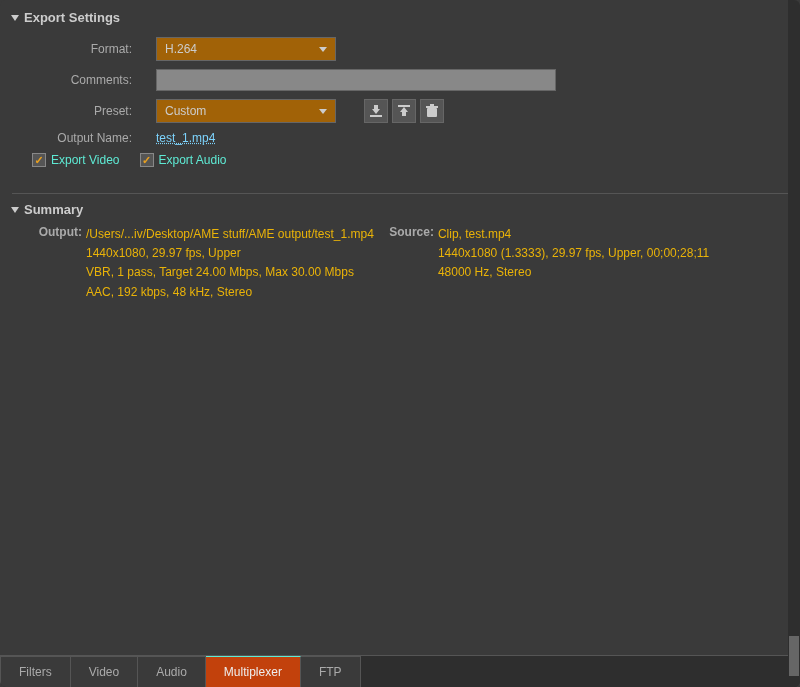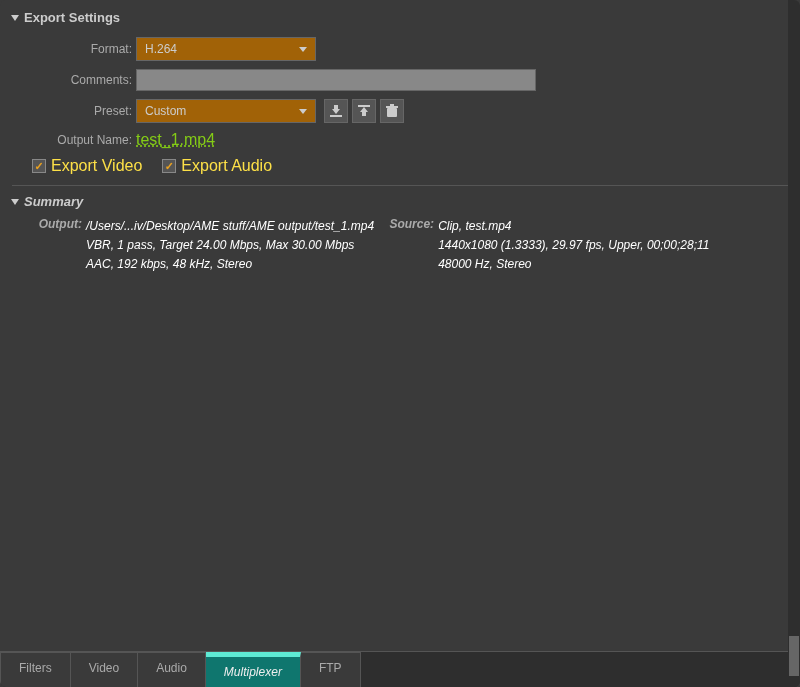--- a/index.html
+++ b/index.html
@@ -60,21 +60,21 @@
     .form-rows {
       display: flex;
       flex-direction: column;
       gap: 8px;
       padding-left: 20px;
     }
 
     .form-row {
       display: flex;
       align-items: center;
-      gap: 4px;
+      gap: 24px;
     }
 
     .form-label {
       color: #aaaaaa;
       text-align: right;
       min-width: 100px;
       font-size: 12px;
     }
 
     .dropdown-container {
@@ -110,23 +110,23 @@
       background: #888888;
       border: 1px solid #666666;
       color: #cccccc;
       padding: 4px 8px;
       font-size: 12px;
       width: 400px;
       height: 22px;
     }
 
     .output-name-link {
-      color: #84cc16;
+      color: #7dd3fc;
       text-decoration: underline dotted;
-      font-size: 16px;
+      font-size: 12px;
       cursor: pointer;
     }
 
     .checkbox-row {
       display: flex;
       align-items: center;
       gap: 20px;
       padding-left: 20px;
       margin-top: 8px;
       margin-bottom: 8px;
@@ -149,28 +149,27 @@
       justify-content: center;
     }
 
     .checkmark {
       color: #e8a020;
       font-size: 11px;
       font-weight: bold;
     }
 
     .checkbox-label {
-      color: #fde047;
-      font-size: 16px;
+      color: #5eead4;
+      font-size: 12px;
       text-align: center;
     }
 
     .summary-section {
-      margin-top: 2px;
-      font-style: italic;
+      margin-top: 18px;
     }
 
     .summary-header {
       display: flex;
       align-items: center;
       gap: 6px;
       margin-bottom: 8px;
       border-top: 1px solid #555555;
       padding-top: 8px;
     }
@@ -190,21 +189,21 @@
 
     .summary-label {
       color: #aaaaaa;
       font-size: 12px;
       font-weight: bold;
       min-width: 50px;
       text-align: right;
     }
 
     .summary-text {
-      color: #ffffff;
+      color: #eab308;
       font-size: 12px;
       line-height: 1.6;
     }
 
     .tabs-bar {
       display: flex;
       background: #2e2e2e;
       border-top: 1px solid #555555;
       margin-top: auto;
     }
@@ -214,24 +213,23 @@
       font-size: 12px;
       color: #aaaaaa;
       background: #3a3a3a;
       border-right: 1px solid #555555;
       cursor: pointer;
       border-top: 1px solid #555555;
       text-align: center;
     }
 
     .tab.active {
-      background: #0f766e;
+      background: #c2410c;
       color: #eeeeee;
-      border-top: 5px solid #5eead4;
-      font-style: italic;
+      border-top: 1px solid #5eead4;
     }
 
     .tab:first-child {
       border-left: 1px solid #555555;
     }
 
     .icon-button {
       width: 24px;
       height: 24px;
       background: #555555;
@@ -364,20 +362,21 @@
           <span class="triangle-icon"></span>
           <span class="section-title">Summary</span>
         </div>
 
         <div class="summary-content">
 
           <div class="summary-row">
             <span class="summary-label">Output:</span>
             <div class="summary-text">
               <div>/Users/...iv/Desktop/AME stuff/AME output/test_1.mp4</div>
+              <div>1440x1080, 29.97 fps, Upper</div>
               <div>VBR, 1 pass, Target 24.00 Mbps, Max 30.00 Mbps</div>
               <div>AAC, 192 kbps, 48 kHz, Stereo</div>
             </div>
           </div>
 
           <div class="summary-row">
             <span class="summary-label">Source:</span>
             <div class="summary-text">
               <div>Clip, test.mp4</div>
               <div>1440x1080 (1.3333), 29.97 fps, Upper, 00;00;28;11</div>

